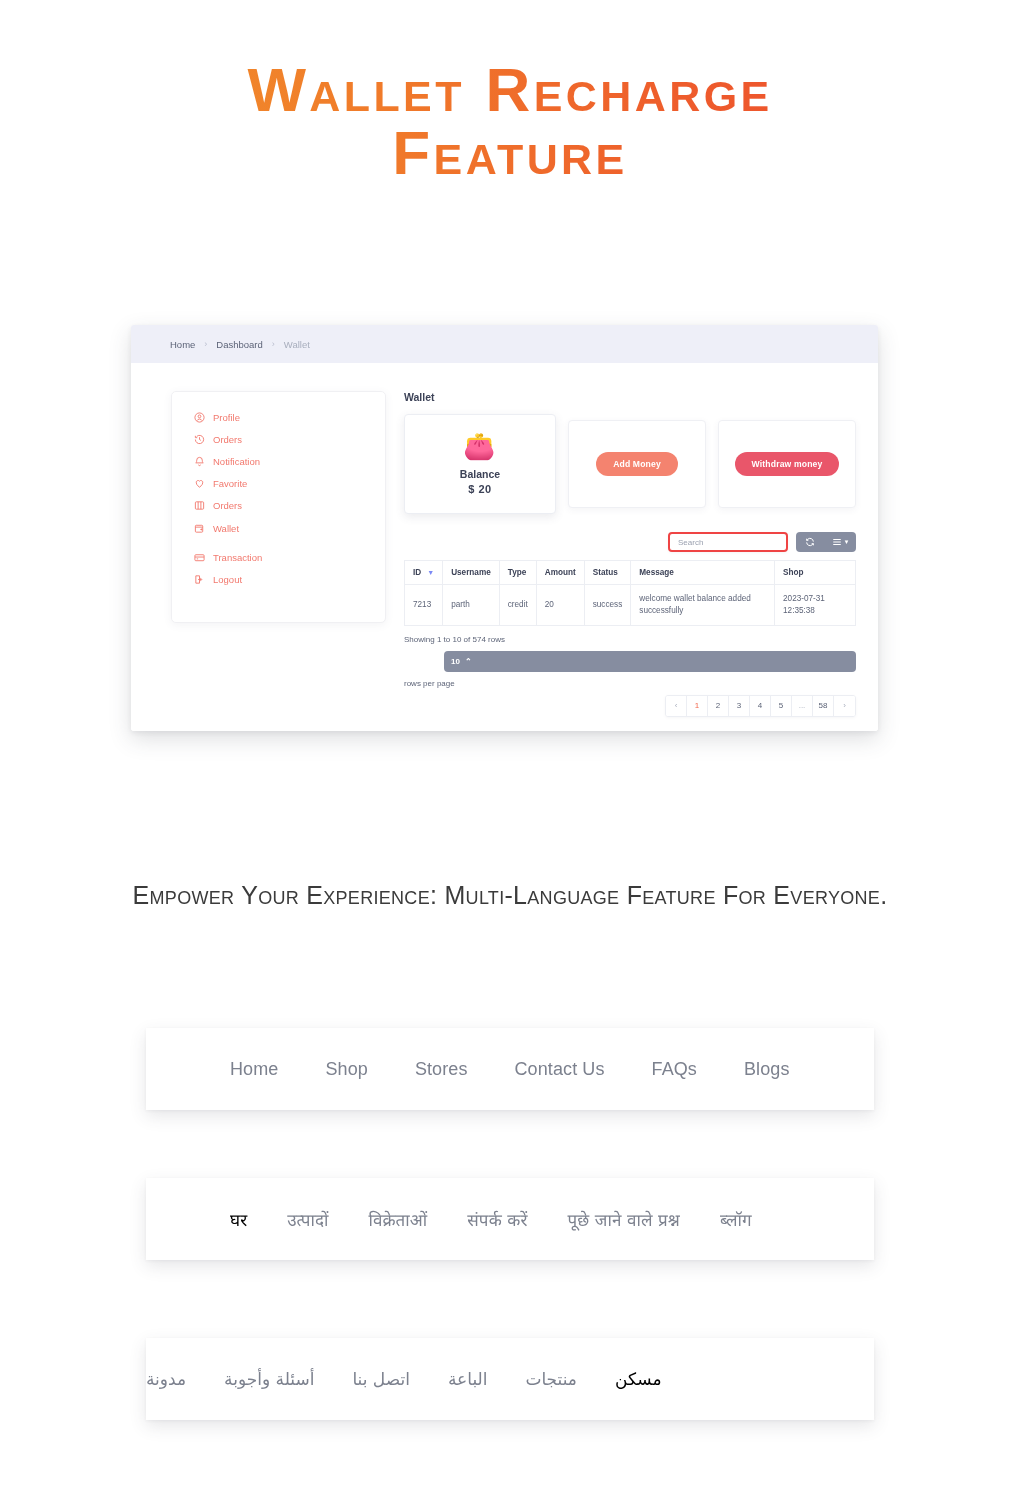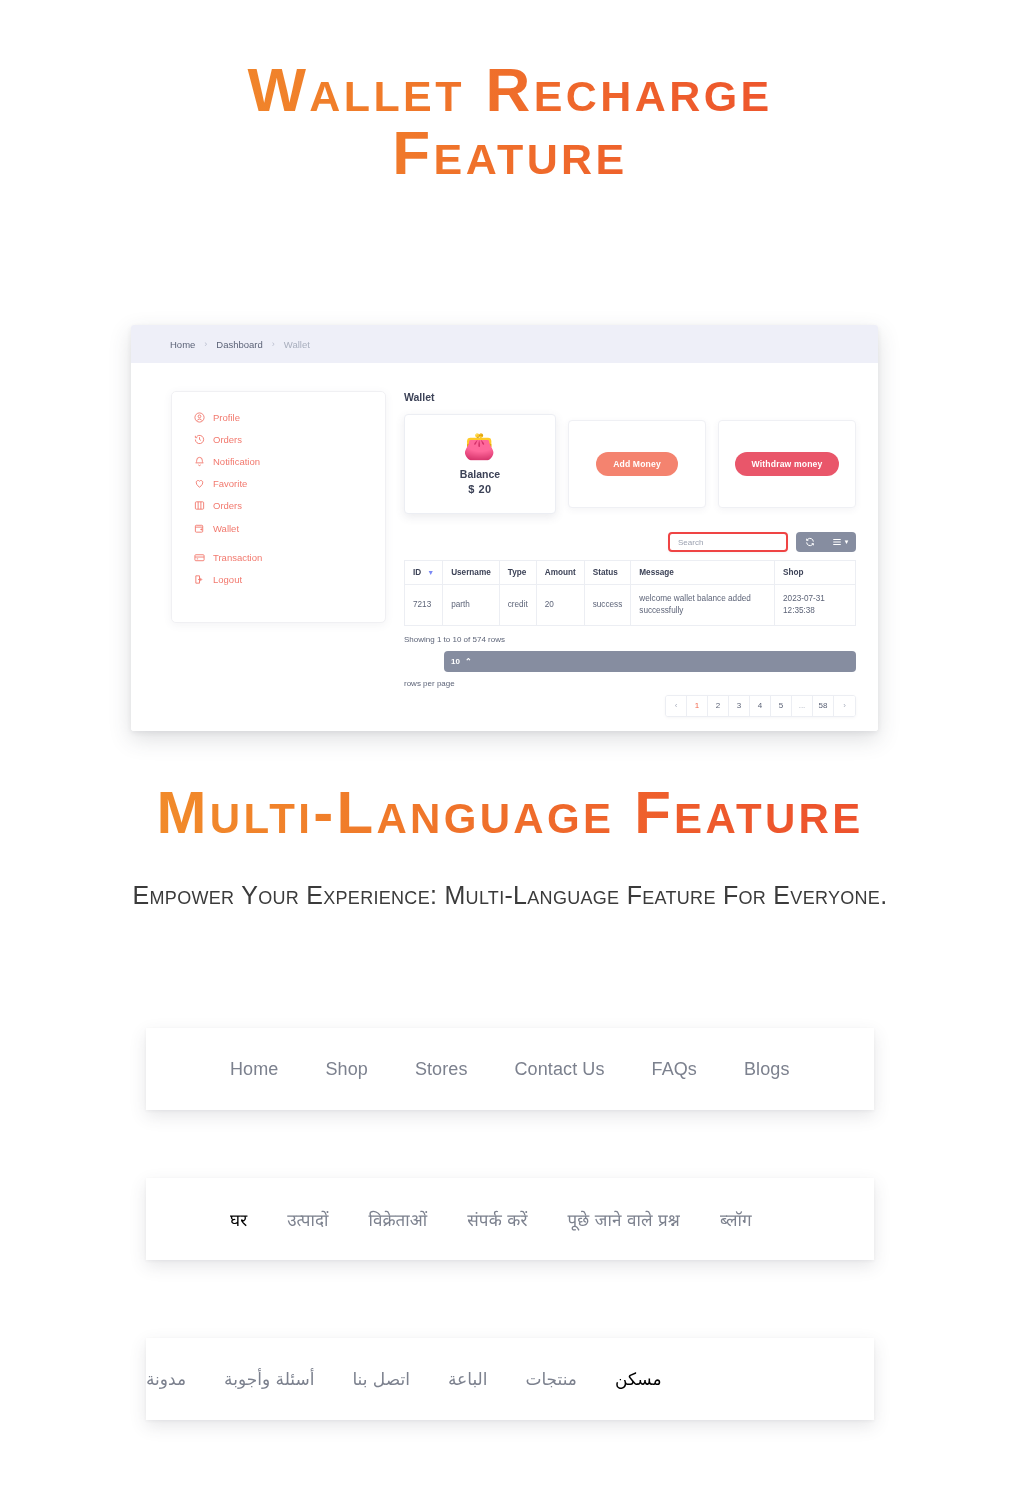--- a/index.html
+++ b/index.html
@@ -486,21 +486,20 @@
             <span class="pg arrow">...</span>
             <span class="pg">58</span>
             <span class="pg arrow">›</span>
           </div>
         </div>
 
       </div>
     </div>
   </div>
 
-  <h1 class="section-title title-2">Multi-Language Feature</h1>
   <p class="subtitle subtitle-2">Empower Your Experience: Multi-Language Feature For Everyone.</p>
 
   <div class="navbar nav-en">
     <div class="nav-inner">
       <span class="nav-link">Home</span>
       <span class="nav-link">Shop</span>
       <span class="nav-link">Stores</span>
       <span class="nav-link">Contact Us</span>
       <span class="nav-link">FAQs</span>
       <span class="nav-link">Blogs</span>

